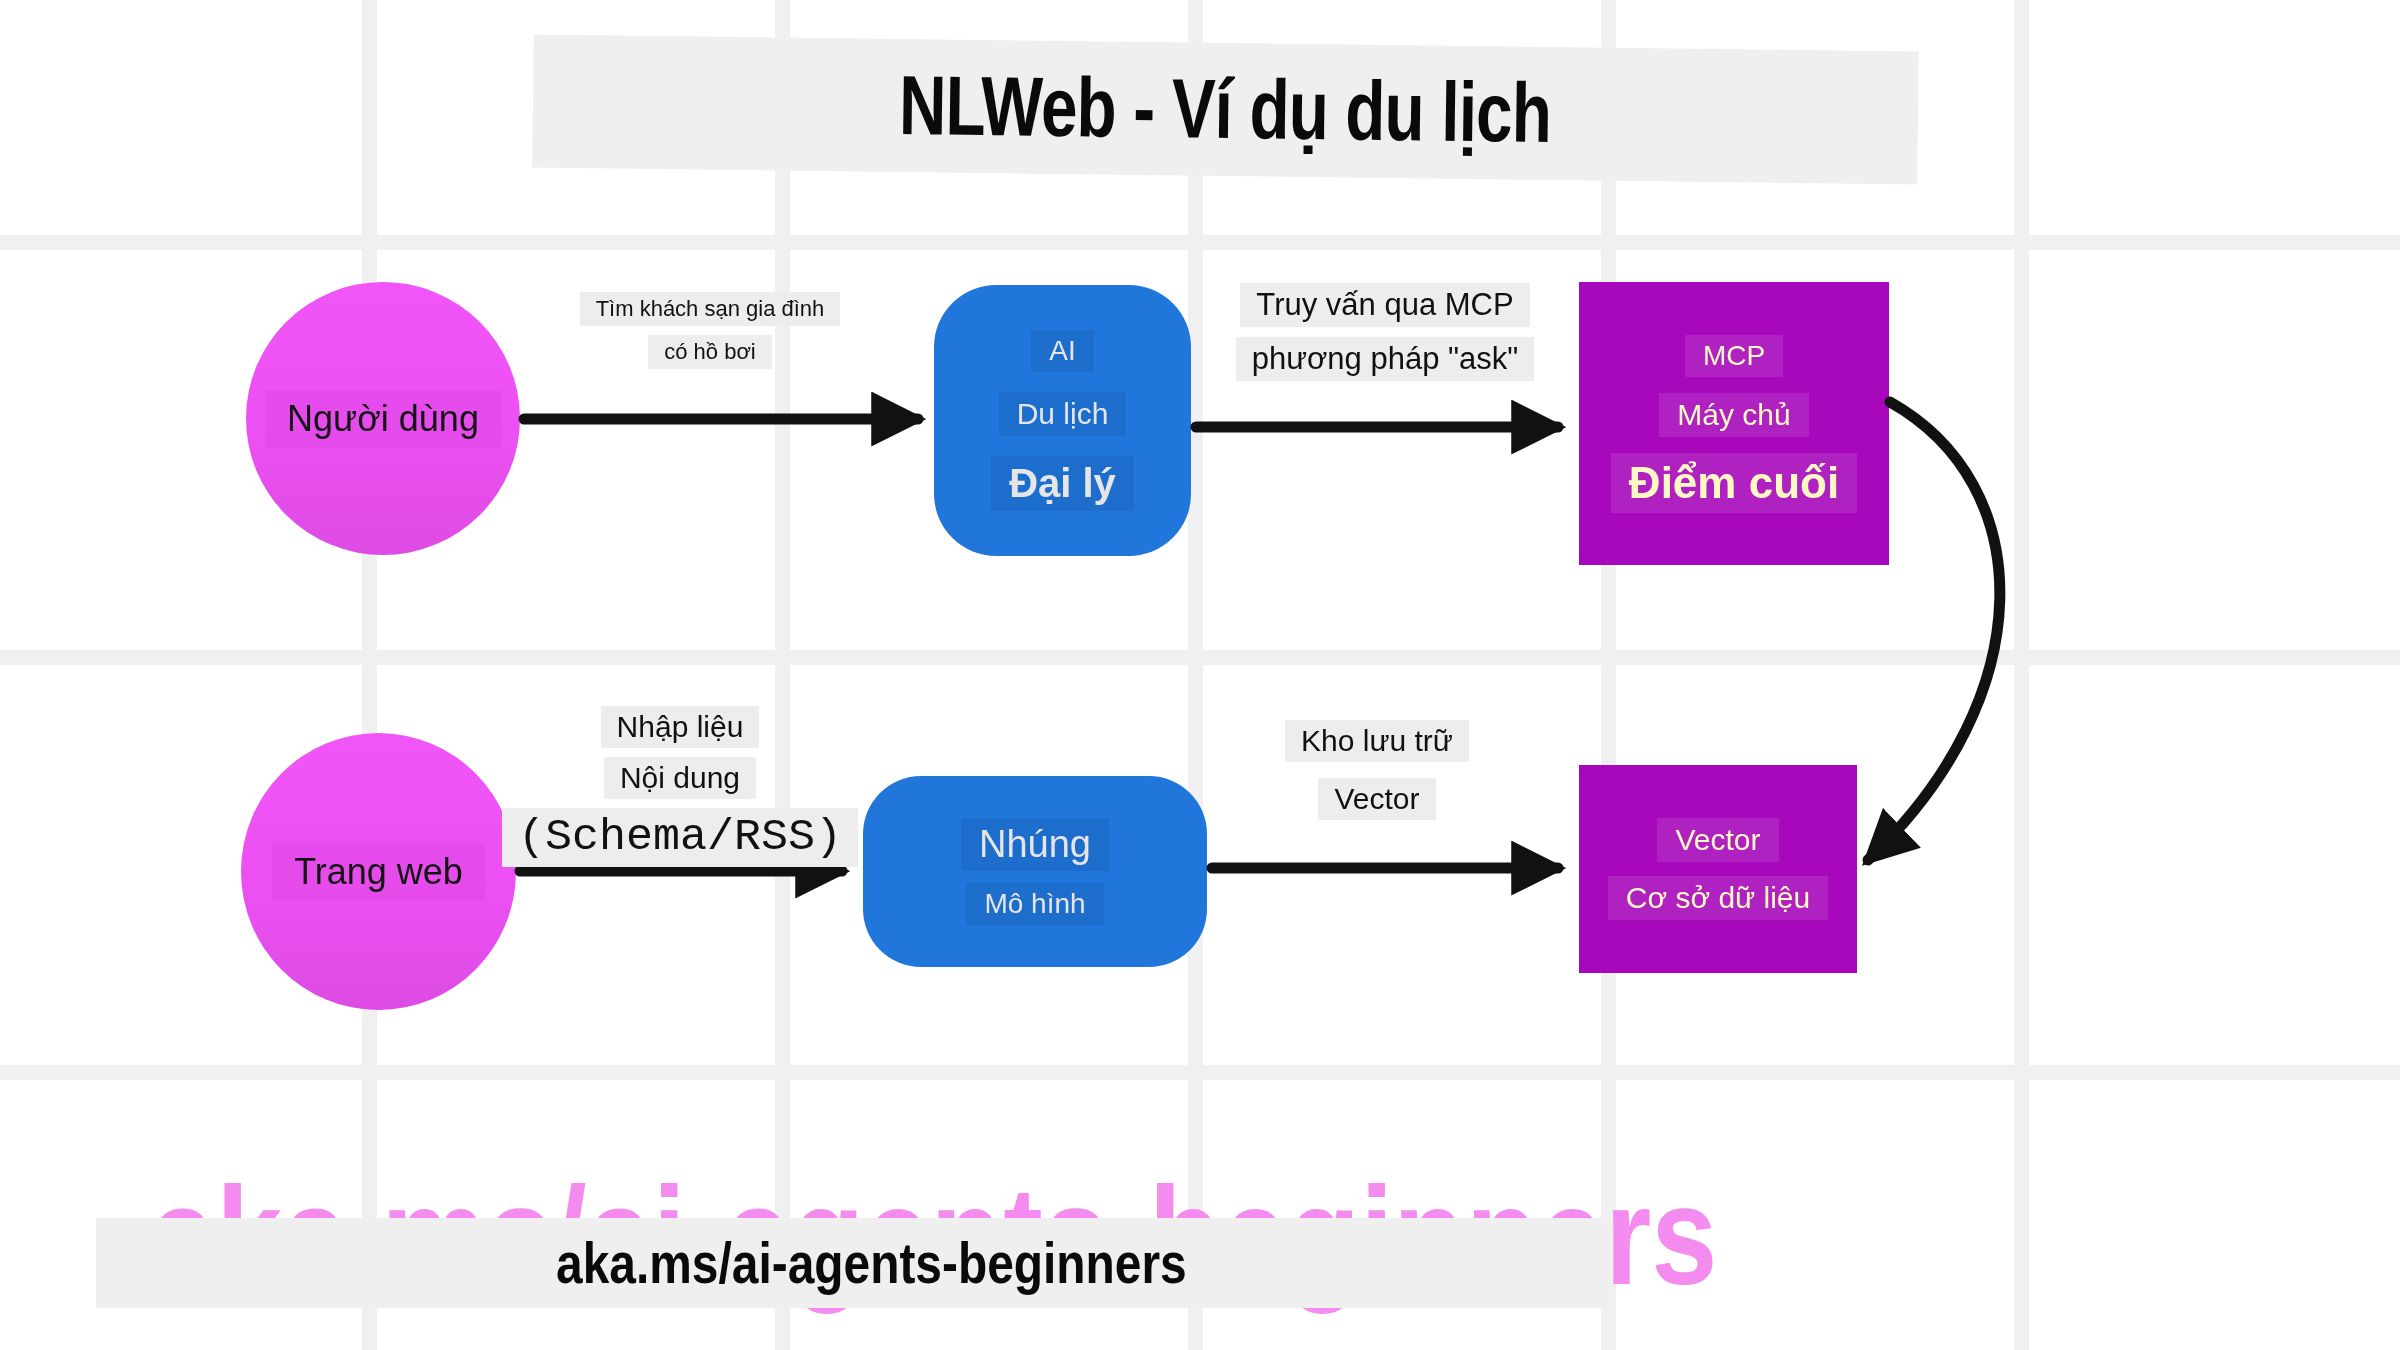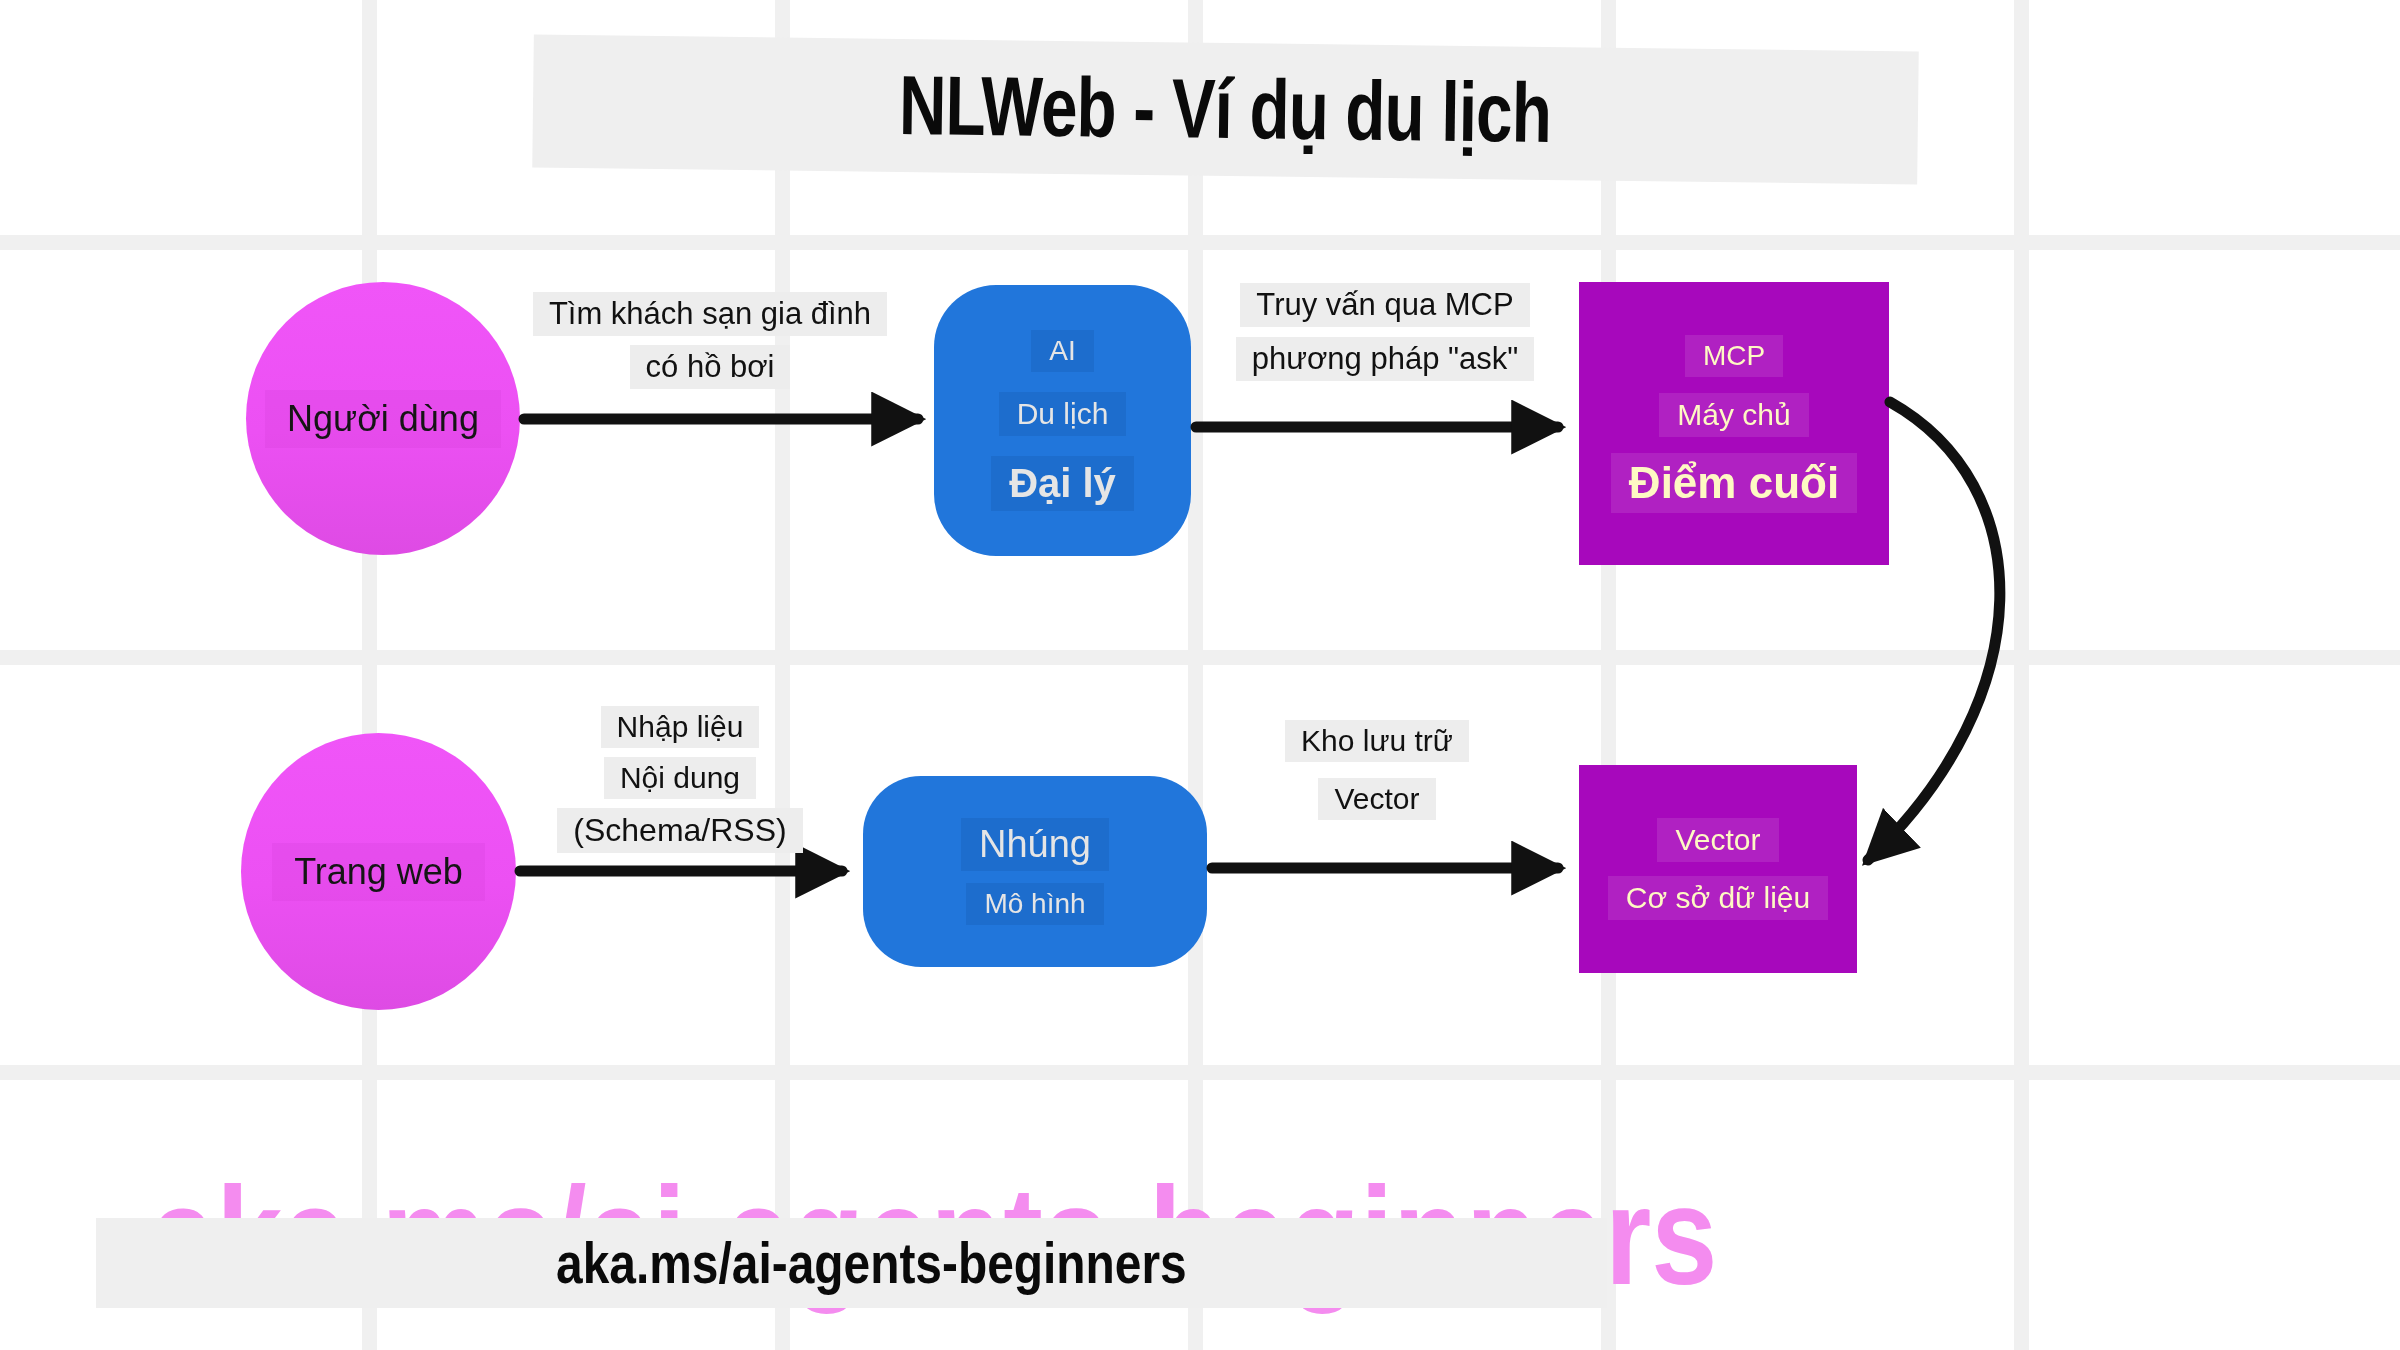--- a/index.html
+++ b/index.html
@@ -39,26 +39,26 @@
   #mcp-box{left:1579px;top:282px;width:310px;height:283px;gap:16px;}
   #vectordb-box{left:1579px;top:765px;width:278px;height:208px;gap:14px;}
   .band-purple{background:rgba(255,255,255,0.10);color:#fef9c3;padding:5px 18px;white-space:nowrap;}
 
   .fs28{font-size:28px;} .fs30{font-size:30px;} .fs32{font-size:38px;}
   .fs40{font-size:40px;font-weight:700;} .fs44{font-size:44px;font-weight:700;}
 
   
   .edge-labels{position:absolute;display:flex;flex-direction:column;align-items:center;z-index:5;}
   .edge-labels span{background:#ededed;color:#111;padding:4px 16px;white-space:nowrap;}
-  #edge-user-agent{left:505px;top:292px;width:410px;gap:9px;font-size:31px;}
+  #edge-user-agent{left:505px;top:292px;width:410px;gap:9px;font-size:22px;}
   #edge-agent-mcp{left:1205px;top:283px;width:360px;gap:10px;font-size:31px;}
   #edge-mcp-vdb{left:2000px;top:520px;width:320px;gap:11px;font-size:30px;}
   #edge-mcp-vdb .small{font-size:26px;}
   #edge-web-embed{left:500px;top:706px;width:360px;gap:9px;font-size:30px;}
-  #edge-web-embed .big{font-size:32px;}
+  #edge-web-embed .big{font-size:45px;font-family:Liberation Mono, monospace;}
   #edge-embed-vdb{left:1252px;top:720px;width:250px;gap:16px;font-size:30px;text-align:center;}
 
   
   #arrows{position:absolute;left:0;top:0;z-index:4;pointer-events:none;}
   .arrow{stroke:#111111;stroke-width:11;fill:none;stroke-linecap:round;}
 
   
   .ghost-text{
     position:absolute;left:150px;top:1166px;width:1500px;text-align:center;line-height:1;
     font-size:140px;font-weight:700;color:#F48CEF;z-index:1;white-space:nowrap;

